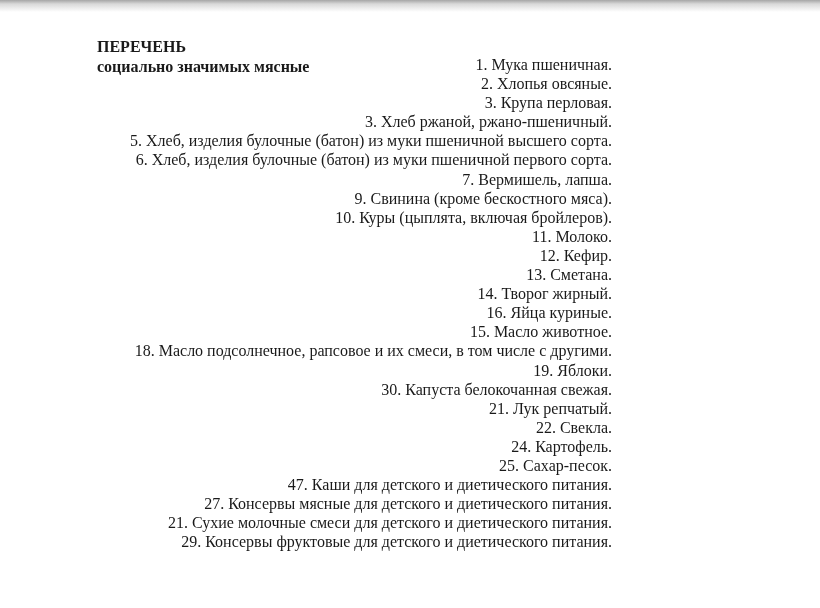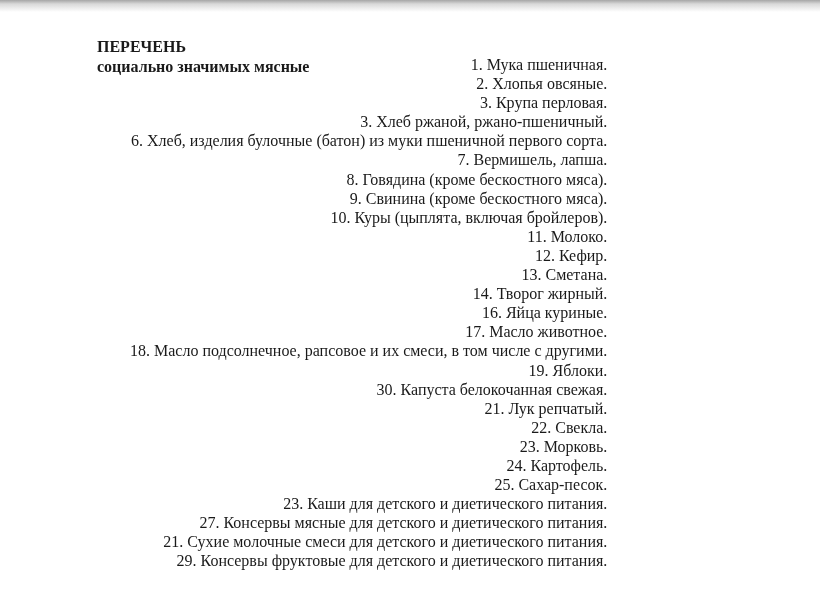--- a/index.html
+++ b/index.html
@@ -55,36 +55,35 @@
 <header class="doc-header">
   <div>ПЕРЕЧЕНЬ</div>
   <div>социально значимых мясные</div>
 </header>
 
 <div class="items-list">
     <div class="list-item">1. Мука пшеничная.</div>
     <div class="list-item">2. Хлопья овсяные.</div>
     <div class="list-item">3. Крупа перловая.</div>
     <div class="list-item">3. Хлеб ржаной, ржано-пшеничный.</div>
+    <div class="list-item">5. Хлеб, изделия булочные (батон) из муки пшеничной высшего сорта.</div>
     <div class="list-item">6. Хлеб, изделия булочные (батон) из муки пшеничной первого сорта.</div>
     <div class="list-item">7. Вермишель, лапша.</div>
-    <div class="list-item">8. Говядина (кроме бескостного мяса).</div>
     <div class="list-item">9. Свинина (кроме бескостного мяса).</div>
     <div class="list-item">10. Куры (цыплята, включая бройлеров).</div>
     <div class="list-item">11. Молоко.</div>
     <div class="list-item">12. Кефир.</div>
     <div class="list-item">13. Сметана.</div>
     <div class="list-item">14. Творог жирный.</div>
     <div class="list-item">16. Яйца куриные.</div>
-    <div class="list-item">17. Масло животное.</div>
+    <div class="list-item">15. Масло животное.</div>
     <div class="list-item">18. Масло подсолнечное, рапсовое и их смеси, в том числе с другими.</div>
     <div class="list-item">19. Яблоки.</div>
     <div class="list-item">30. Капуста белокочанная свежая.</div>
     <div class="list-item">21. Лук репчатый.</div>
     <div class="list-item">22. Свекла.</div>
-    <div class="list-item">23. Морковь.</div>
     <div class="list-item">24. Картофель.</div>
     <div class="list-item">25. Сахар-песок.</div>
-    <div class="list-item">23. Каши для детского и диетического питания.</div>
+    <div class="list-item">47. Каши для детского и диетического питания.</div>
     <div class="list-item">27. Консервы мясные для детского и диетического питания.</div>
     <div class="list-item">21. Сухие молочные смеси для детского и диетического питания.</div>
     <div class="list-item">29. Консервы фруктовые для детского и диетического питания.</div>
   </div>
 
 </body></html>

